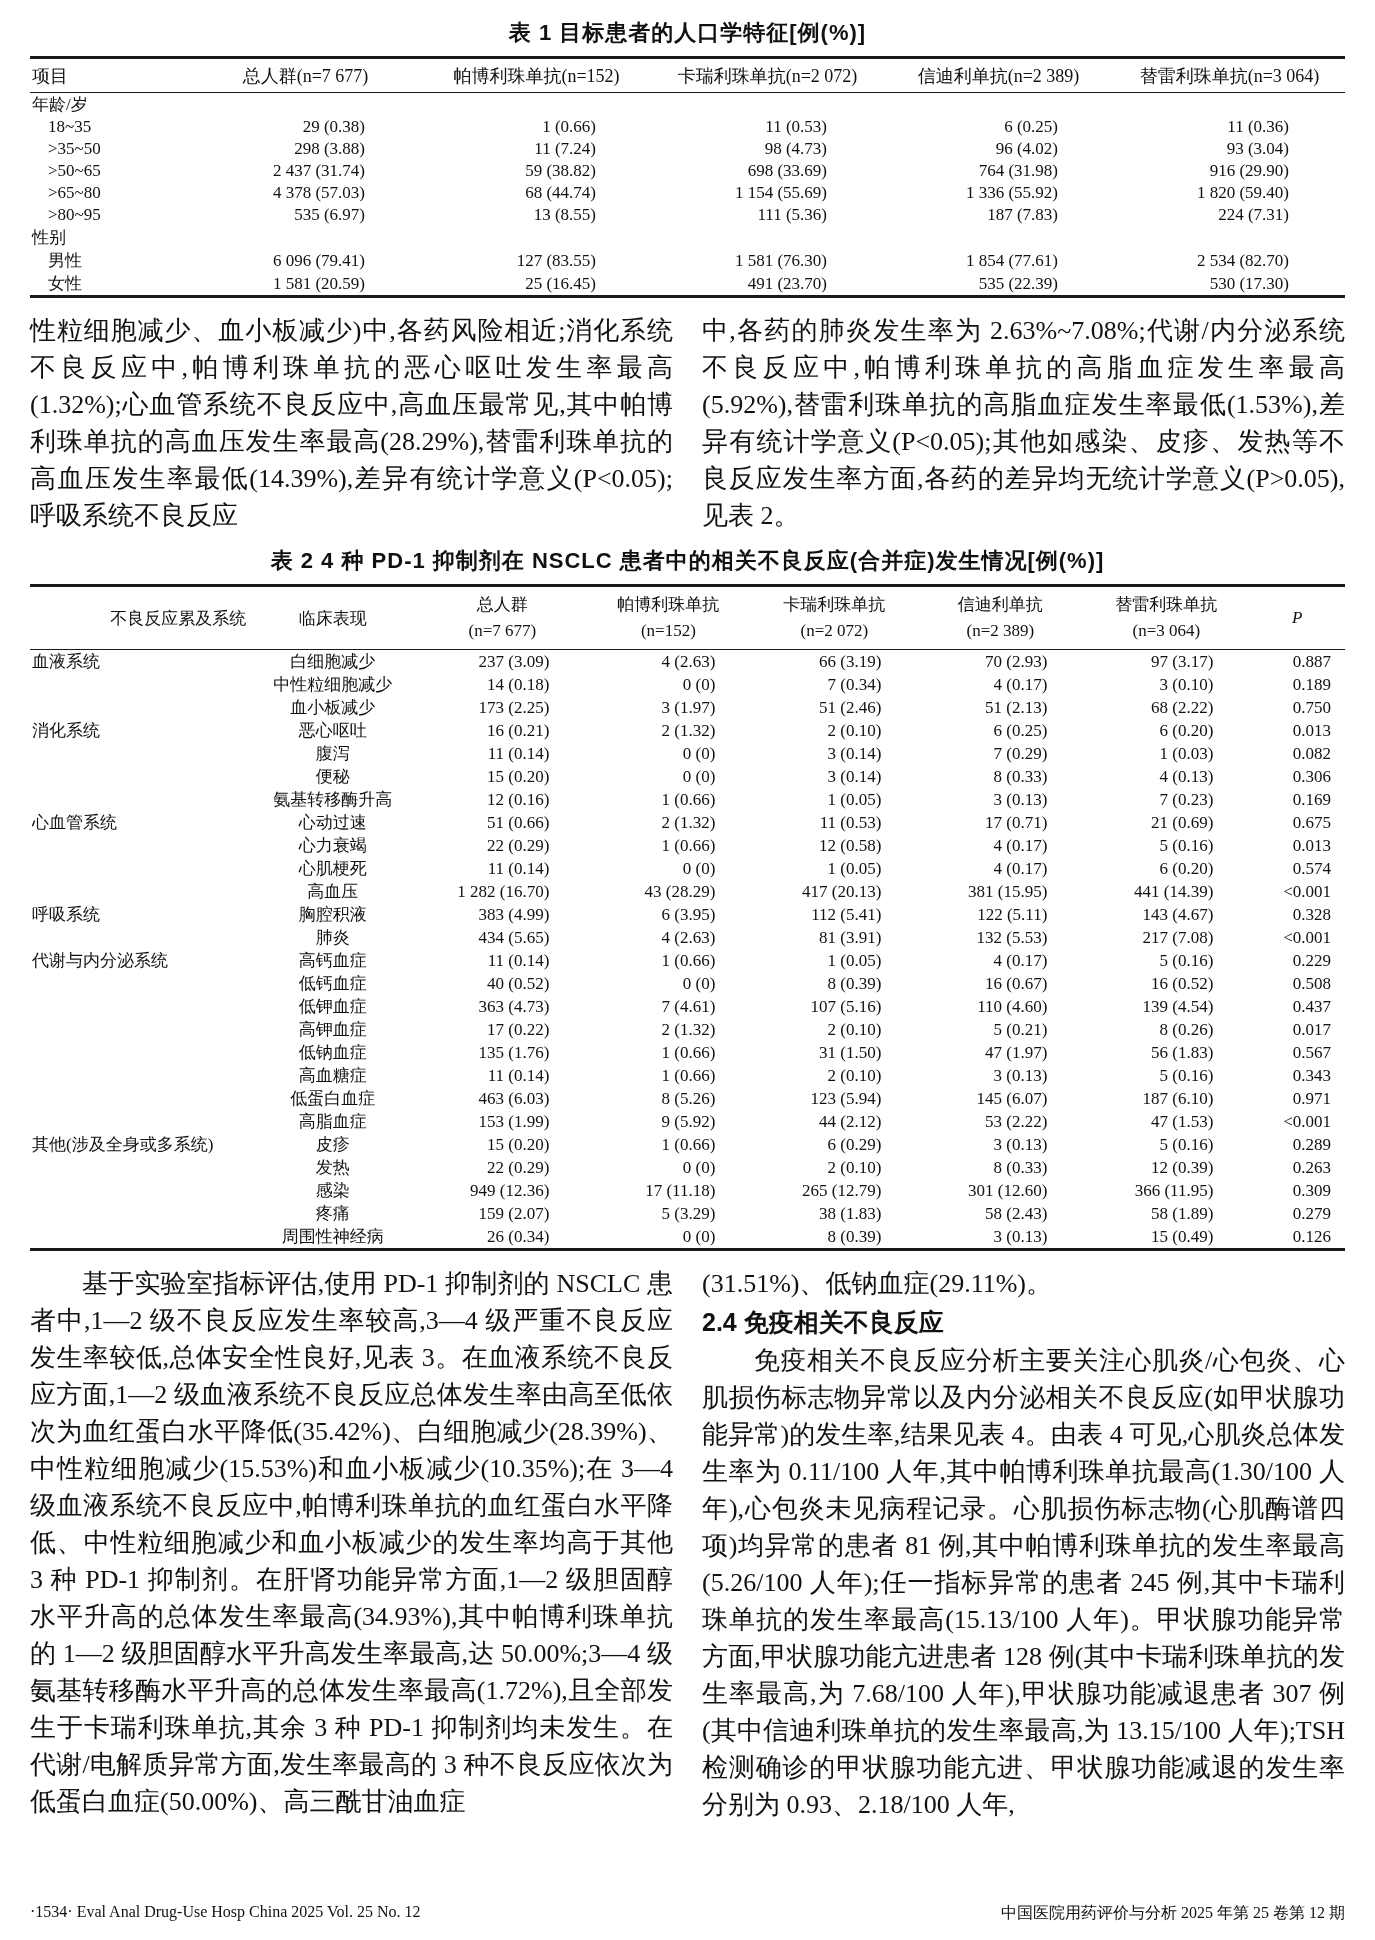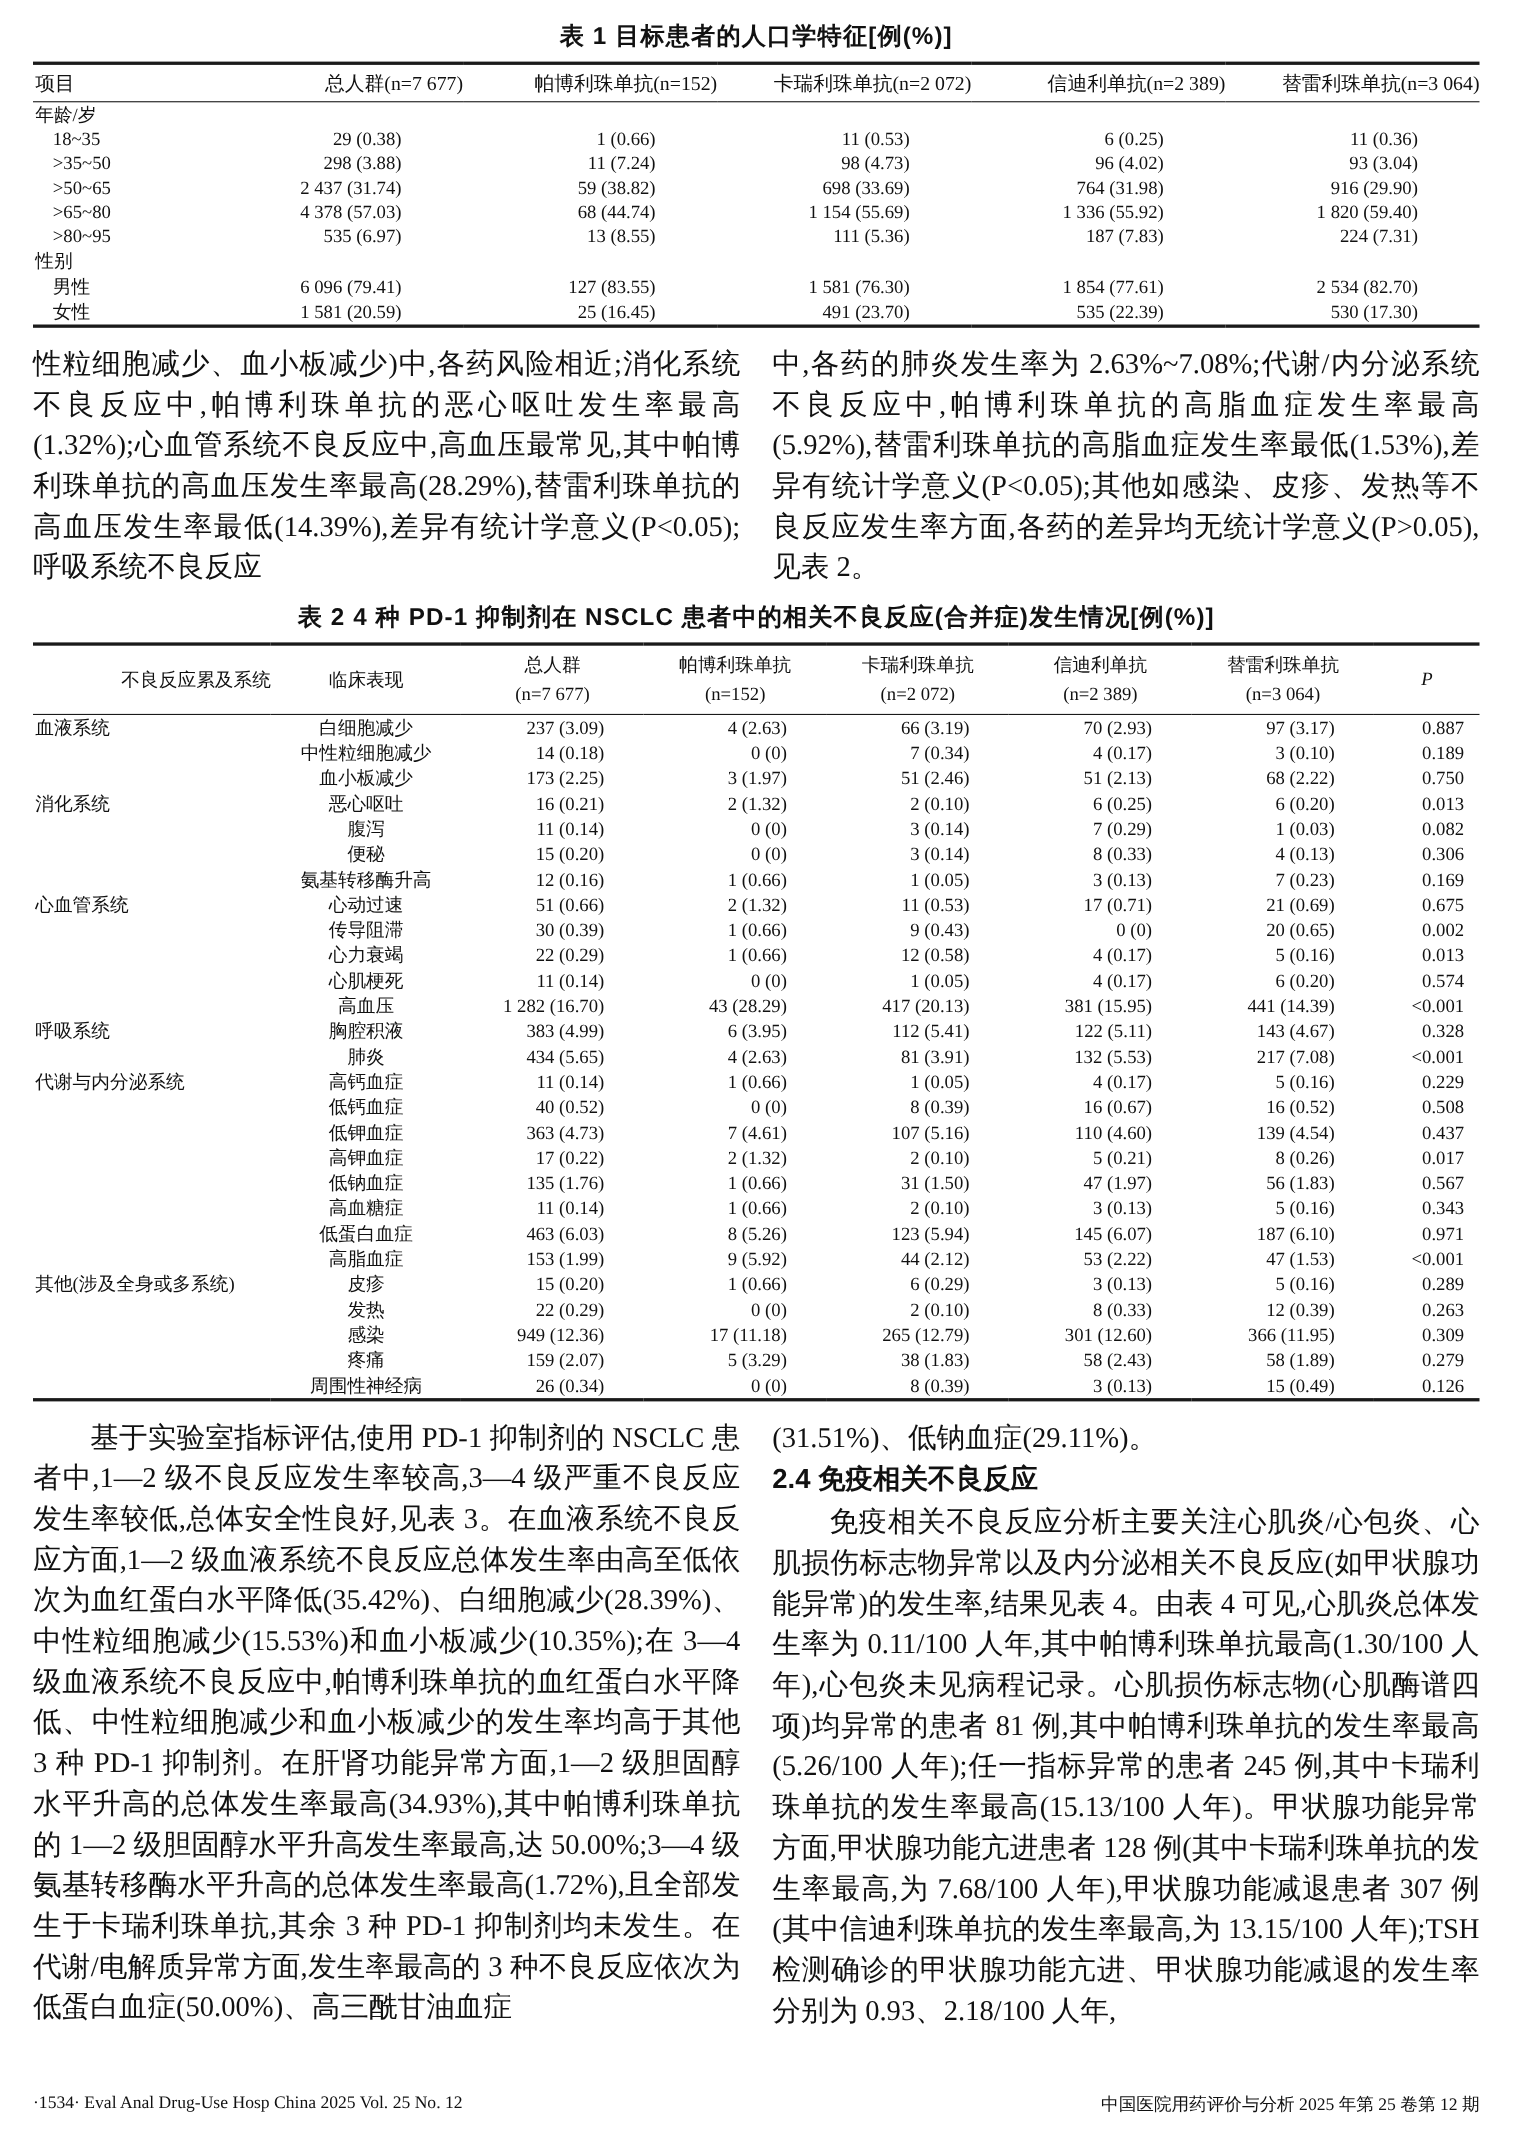--- a/index.html
+++ b/index.html
@@ -17,21 +17,21 @@
     font-weight:bold;font-size:22px;
     margin:12px 0 8px 0;letter-spacing:1px;
   }
 
   table{width:100%;border-collapse:collapse;table-layout:fixed;}
   .sci-table{border-top:3px solid #1a1a1a;border-bottom:3px solid #1a1a1a;}
   .sci-table thead th{border-bottom:1.5px solid #1a1a1a;font-weight:normal;}
   td,th{padding:0;white-space:nowrap;overflow:visible;}
 
   
-  .t1 th{height:33px;font-size:18px;text-align:right;vertical-align:middle;}
+  .t1 th{height:33px;font-size:18px;text-align:center;vertical-align:middle;}
   .t1 th.first{text-align:left;padding-left:2px;font-family:Liberation Mono, monospace;}
   .t1 td{height:22px;font-size:17px;vertical-align:middle;}
   .t-group{text-align:left;padding-left:2px;margin-top:16px;}
   .t-label{text-align:left;padding-left:18px;}
   .t-num{text-align:right;padding-right:56px;}
 
   
   .t2 th{font-size:17px;text-align:center;vertical-align:middle;padding:5px 0;}
   .t2 th.first{text-align:right;padding-left:2px;}
   .t2 .hdr-line{line-height:26px;}
@@ -273,30 +273,20 @@
           <td class="t2-name">心动过速</td>
           <td class="t2-num">51 (0.66)</td>
           <td class="t2-num">2 (1.32)</td>
           <td class="t2-num">11 (0.53)</td>
           <td class="t2-num">17 (0.71)</td>
           <td class="t2-num">21 (0.69)</td>
           <td class="t2-p">0.675</td>
         </tr>
         <tr>
           <td class="t2-system"></td>
-          <td class="t2-name">传导阻滞</td>
-          <td class="t2-num">30 (0.39)</td>
-          <td class="t2-num">1 (0.66)</td>
-          <td class="t2-num">9 (0.43)</td>
-          <td class="t2-num">0 (0)</td>
-          <td class="t2-num">20 (0.65)</td>
-          <td class="t2-p">0.002</td>
-        </tr>
-        <tr>
-          <td class="t2-system"></td>
           <td class="t2-name">心力衰竭</td>
           <td class="t2-num">22 (0.29)</td>
           <td class="t2-num">1 (0.66)</td>
           <td class="t2-num">12 (0.58)</td>
           <td class="t2-num">4 (0.17)</td>
           <td class="t2-num">5 (0.16)</td>
           <td class="t2-p">0.013</td>
         </tr>
         <tr>
           <td class="t2-system"></td>

